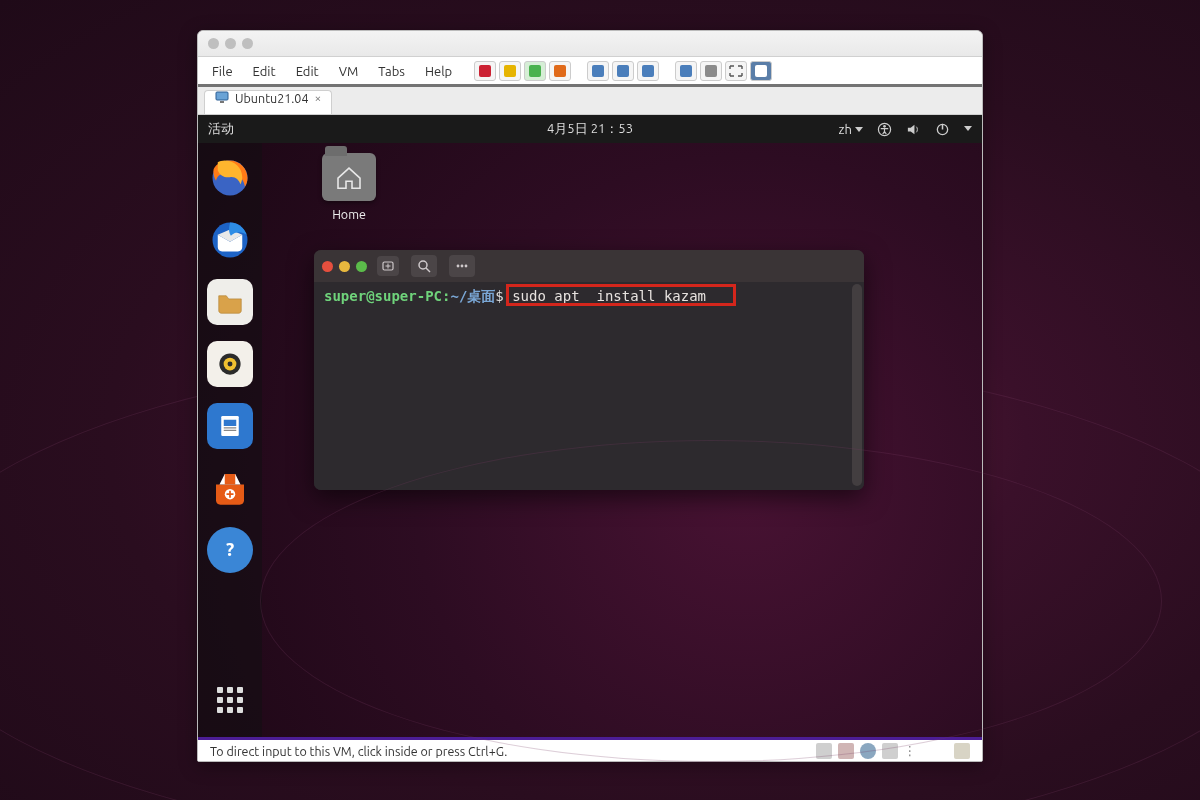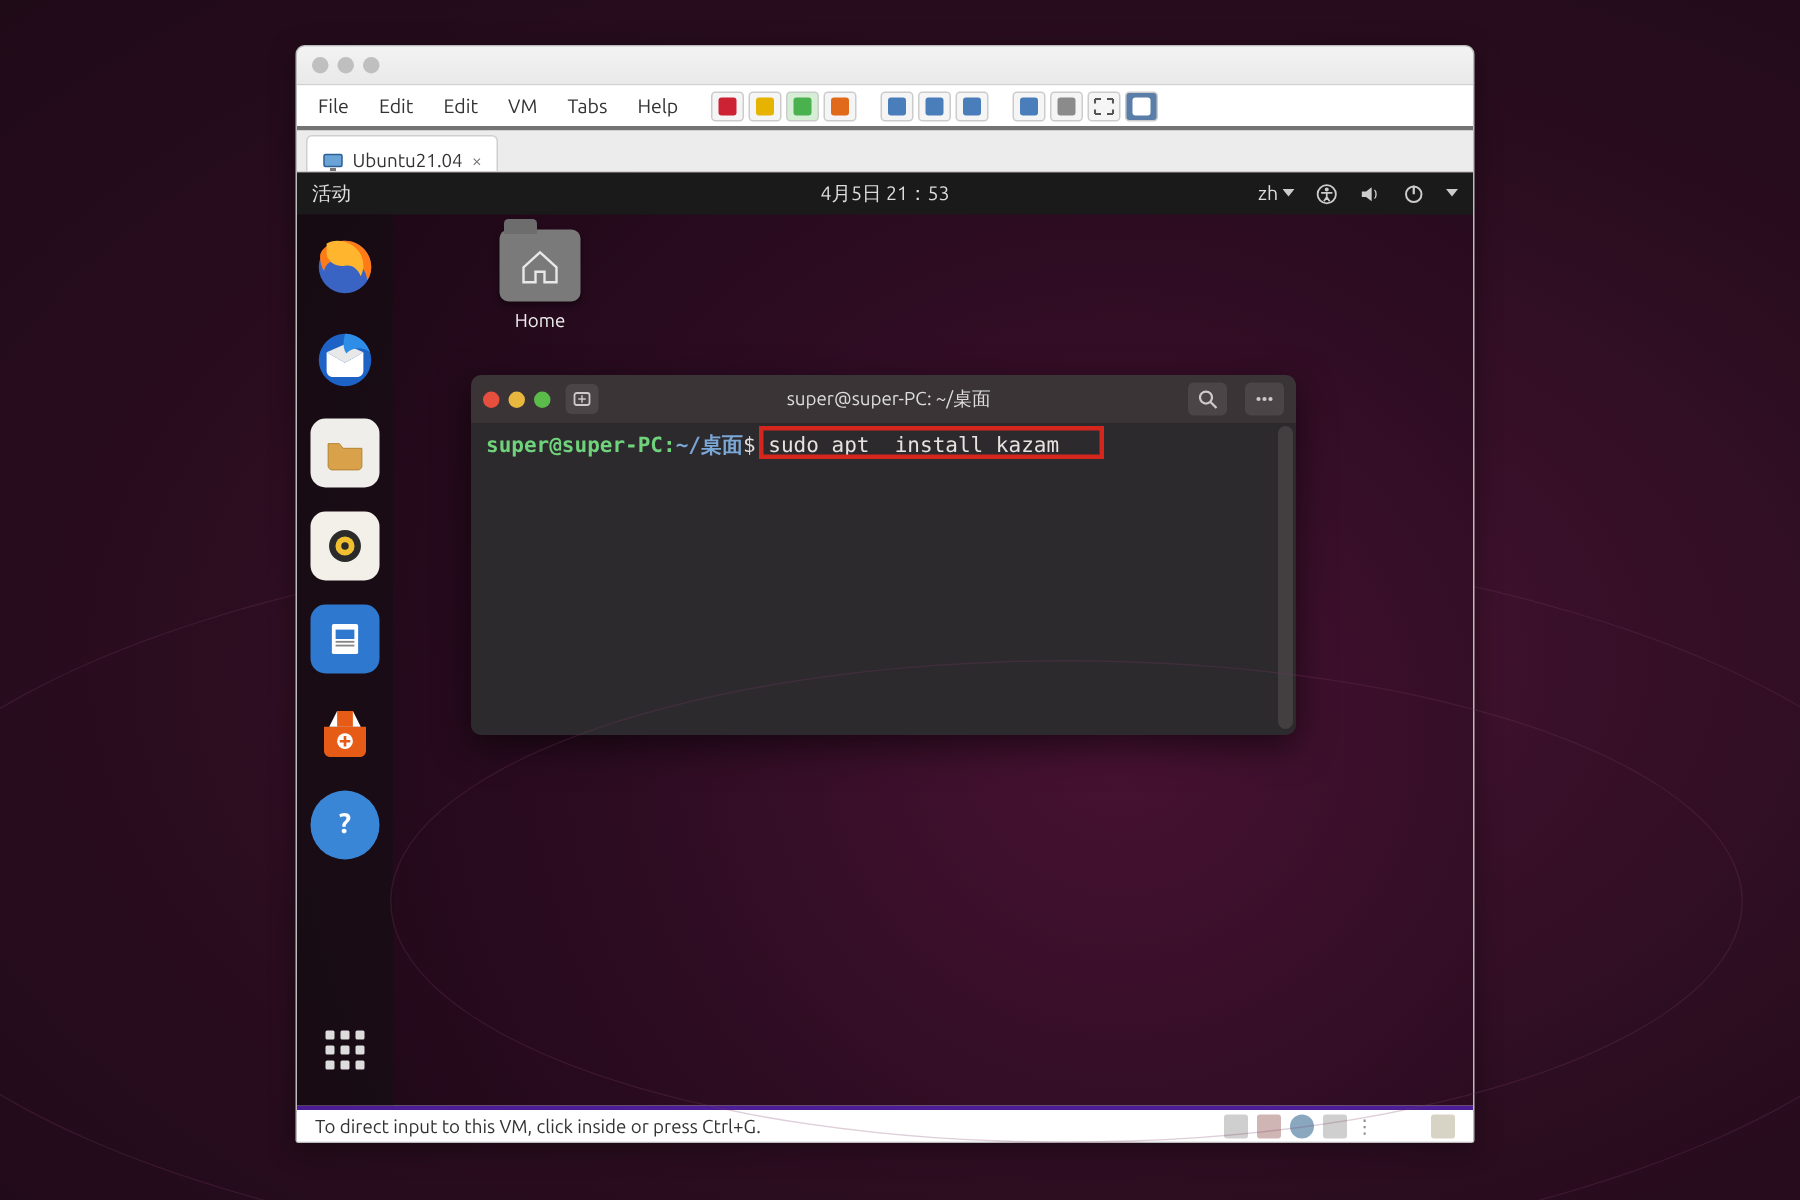--- a/index.html
+++ b/index.html
@@ -45,21 +45,21 @@
   .tchip.red{background:#c23;} .tchip.yellow{background:#e6b400;}
   .tchip.green{background:#49b24e;} .tchip.orange{background:#e06a1a;}
   .tchip.blue{background:#4a7ebb;} .tchip.grey{background:#8b8b8b;}
   .tchip.dark{background:#444;}
 
   .vm-tabstrip {
     height:28px; background:#ececec; display:flex; align-items:flex-end;
     padding-left:6px; border-bottom:1px solid #cfcfcf;
   }
   .vm-tab {
-    display:flex; align-items:flex-end; gap:6px; height:24px; padding:0 10px;
+    display:flex; align-items:flex-start; gap:6px; height:24px; padding:0 10px;
     background:#fff; border:1px solid #cfcfcf; border-bottom:none;
     border-radius:4px 4px 0 0; font-size:12.5px; color:#333;
   }
   .vm-tab .closex { color:#777; font-size:12px; }
 
   
   .guest {
     flex:1; position:relative; overflow:hidden;
     background: radial-gradient(circle at 70% 60%, #481233 0%, #2d0c22 50%, #1b0714 100%);
   }
@@ -84,21 +84,21 @@
     width:46px; height:46px; border-radius:10px;
     display:flex; align-items:center; justify-content:center;
     color:#fff;
   }
   .dock .apps-grid { margin-top:auto; margin-bottom:14px; }
   .nine { display:grid; grid-template-columns:repeat(3,6px); grid-template-rows:repeat(3,6px); gap:4px;}
   .nine span{ width:6px; height:6px; background:#ddd; border-radius:1px;}
 
   
   .home-icon {
-    position:absolute; left:125px; top:38px; width:74px; text-align:center;
+    position:absolute; left:114px; top:38px; width:74px; text-align:center;
     color:#eee; font-size:12.5px;
   }
   .home-folder {
     width:54px; height:48px; margin:0 auto 6px;
     background:#7a7a7a; border-radius:6px; position:relative;
     box-shadow:0 2px 4px rgba(0,0,0,.4);
   }
   .home-folder::before {
     content:""; position:absolute; top:-7px; left:3px; width:22px; height:10px;
     background:#6d6d6d; border-radius:3px 3px 0 0;
@@ -328,21 +328,20 @@
         <span class="tdot r"></span>
         <span class="tdot y"></span>
         <span class="tdot g"></span>
         <span class="newtab">
           <svg width="12" height="12">
               <rect x="1" y="2" width="10" height="8" rx="1.5" fill="none" stroke="#cfc9cb" stroke-width="1.2"></rect>
               <line x1="6" y1="3.5" x2="6" y2="8.5" stroke="#cfc9cb"></line>
               <line x1="3.5" y1="6" x2="8.5" y2="6" stroke="#cfc9cb"></line>
             </svg>
         </span>
-        <span class="ttext">super@super-PC: ~/桌面</span>
         <span class="rbtn">
           <svg width="14" height="14">
               <circle cx="6" cy="6" r="4" fill="none" stroke="#cfc9cb" stroke-width="1.5"></circle>
               <line x1="9" y1="9" x2="13" y2="13" stroke="#cfc9cb" stroke-width="1.5"></line>
             </svg>
         </span>
         <span class="rbtn">
           <svg width="14" height="14">
               <circle cx="3" cy="7" r="1.4" fill="#cfc9cb"></circle>
               <circle cx="7" cy="7" r="1.4" fill="#cfc9cb"></circle>

